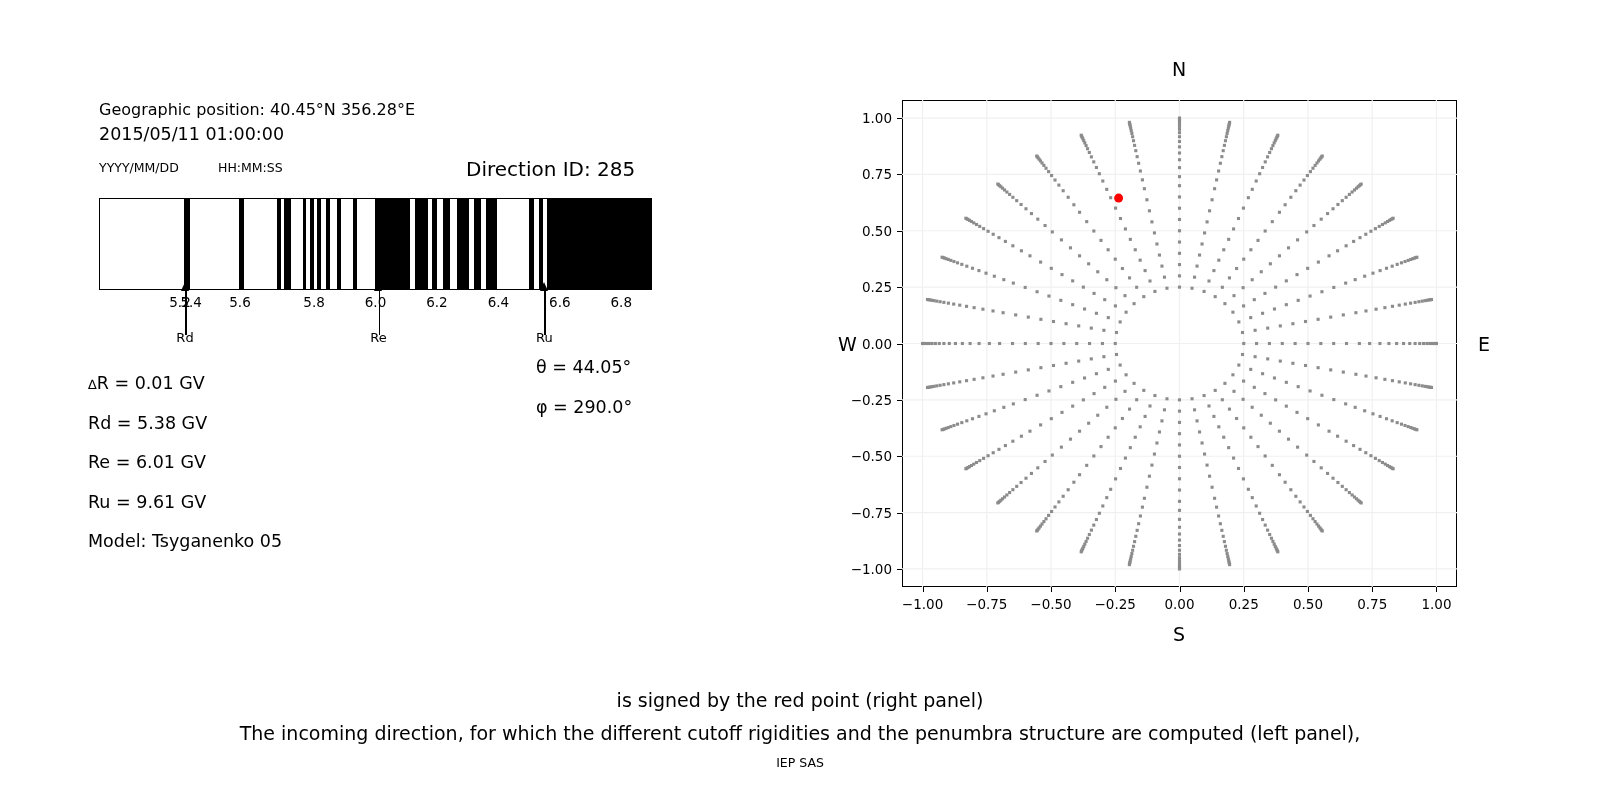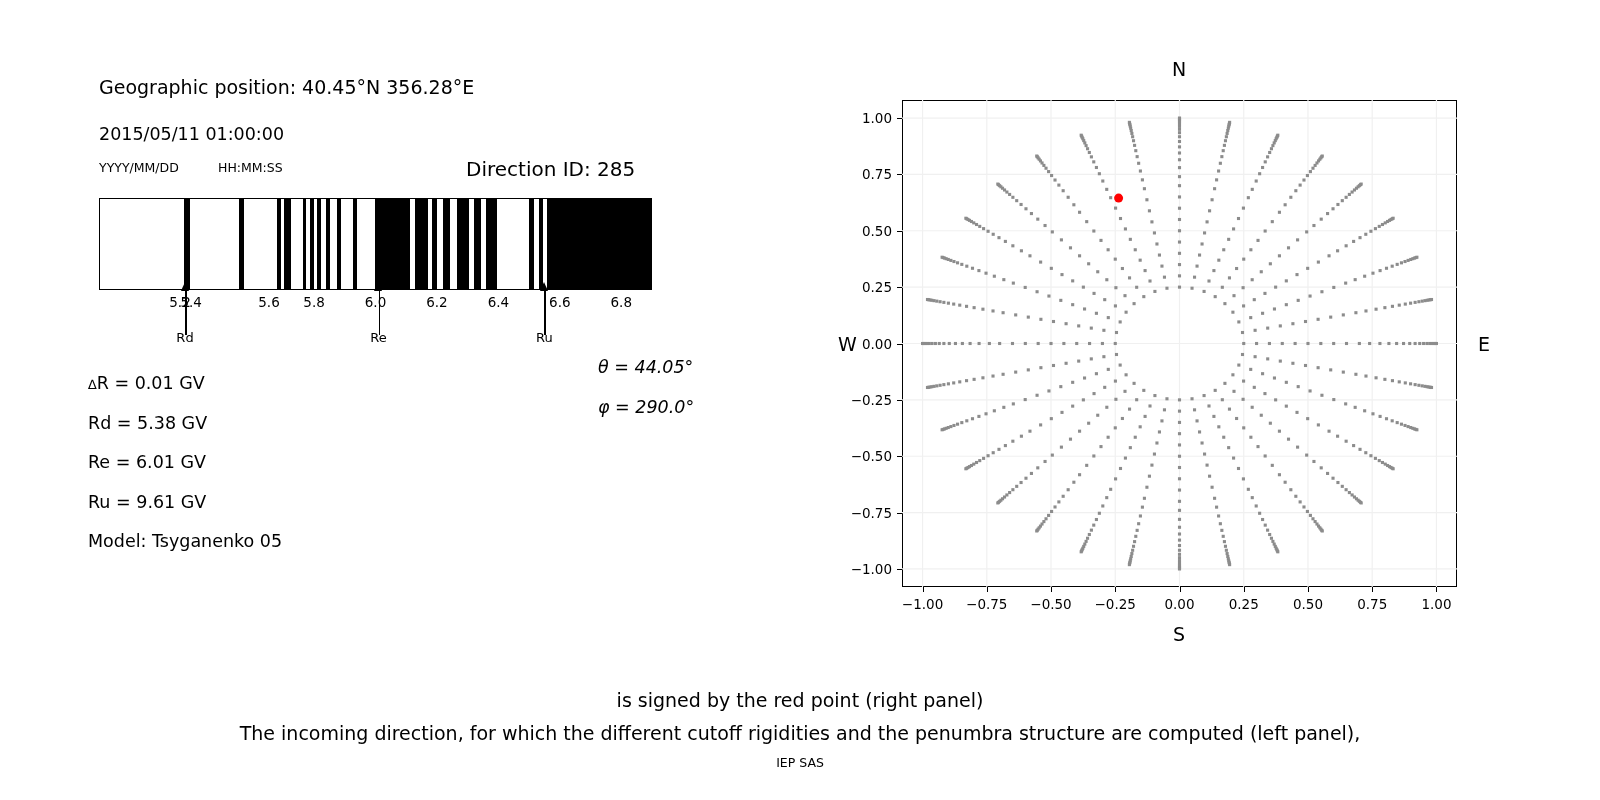--- a/index.html
+++ b/index.html
@@ -4,21 +4,21 @@
 <style>
   html,body{margin:0;padding:0;background:#ffffff;}
   body{width:1600px;height:800px;position:relative;overflow:hidden;
        font-family:"DejaVu Sans","Liberation Sans",sans-serif;color:#000;}
 
   .abs{position:absolute;}
 
   
   #left-panel{position:absolute;left:0;top:0;width:760px;height:660px;}
 
-  #geo-position{position:absolute;left:99px;top:76px;font-size:19px;white-space:nowrap;}
+  #geo-position{position:absolute;left:99px;top:100px;font-size:16px;white-space:nowrap;}
   #datetime{position:absolute;left:99px;top:124px;font-size:17.5px;white-space:nowrap;}
   #fmt-date{position:absolute;left:99px;top:160px;font-size:12.5px;}
   #fmt-time{position:absolute;left:218px;top:160px;font-size:12.5px;}
   #direction-id{position:absolute;left:466px;top:157px;font-size:20px;white-space:nowrap;}
 
   
   #penumbra-wrap{position:absolute;left:99px;top:198px;width:553px;height:92px;}
   #penumbra-bar{position:absolute;left:0;top:0;width:553px;height:92px;
                 border:1.3px solid #000;box-sizing:border-box;background:#fff;overflow:hidden;}
   .pen-band{position:absolute;top:0;height:100%;background:#000;}
@@ -29,21 +29,21 @@
   .rig-marker{position:absolute;top:-10px;width:1px;}
   .rig-marker .stem{position:absolute;left:0;top:9px;width:1.6px;height:46px;background:#000;}
   .rig-marker .head{position:absolute;left:-4.2px;top:2px;width:0;height:0;
                     border-left:4.6px solid transparent;border-right:4.6px solid transparent;
                     border-bottom:9px solid #000;}
   .rig-marker .mlabel{position:absolute;top:50px;left:0;transform:translateX(-50%);
                       font-size:13px;white-space:nowrap;text-align:center;}
 
   
   #params-left{position:absolute;left:88px;top:354px;margin-top:16px;}
-  #params-right{position:absolute;left:598px;top:354px;font-style:italic;}
+  #params-right{position:absolute;left:536px;top:354px;}
   .param-line{font-size:17.5px;height:39.5px;line-height:26px;white-space:nowrap;}
   .param-line.r{text-align:right;width:86px;}
   .delta{font-size:13px;}
 
   
   #sky-panel{position:absolute;left:902px;top:100px;width:555px;height:487px;}
   #sky-frame{position:absolute;left:0;top:0;width:555px;height:487px;
              border:1.3px solid #000;box-sizing:border-box;background:#fff;}
   #sky-svg{position:absolute;left:0;top:0;width:555px;height:487px;}
 
@@ -99,21 +99,21 @@
         <div class="pen-band" style="left: 386.486px; width: 10.4456px;"></div>
         <div class="pen-band" style="left: 428.882px; width: 4.91556px;"></div>
         <div class="pen-band" style="left: 438.713px; width: 4.30111px;"></div>
         <div class="pen-band" style="left: 447.316px; width: 105.684px;"></div>
       </div>
   </div>
 
   <div id="rig-axis">
       <div class="rig-tick-label" style="left: 37px; margin-left: 44px;">5.2</div>
       <div class="rig-tick-label" style="left: 92.1667px;">5.4</div>
-      <div class="rig-tick-label" style="left: 170px; text-align: right;">5.6</div>
+      <div class="rig-tick-label" style="left: 141px; text-align: right;">5.6</div>
       <div class="rig-tick-label" style="left: 215.056px;">5.8</div>
       <div class="rig-tick-label" style="left: 276.5px;">6.0</div>
       <div class="rig-tick-label" style="left: 337.944px;">6.2</div>
       <div class="rig-tick-label" style="left: 399.389px;">6.4</div>
       <div class="rig-tick-label" style="left: 460.833px;">6.6</div>
       <div class="rig-tick-label" style="left: 522.278px;">6.8</div>
       <div class="rig-marker" style="left: 86.0222px;">
         <div class="head"></div>
         <div class="stem"></div>
         <div class="mlabel">Rd</div>

